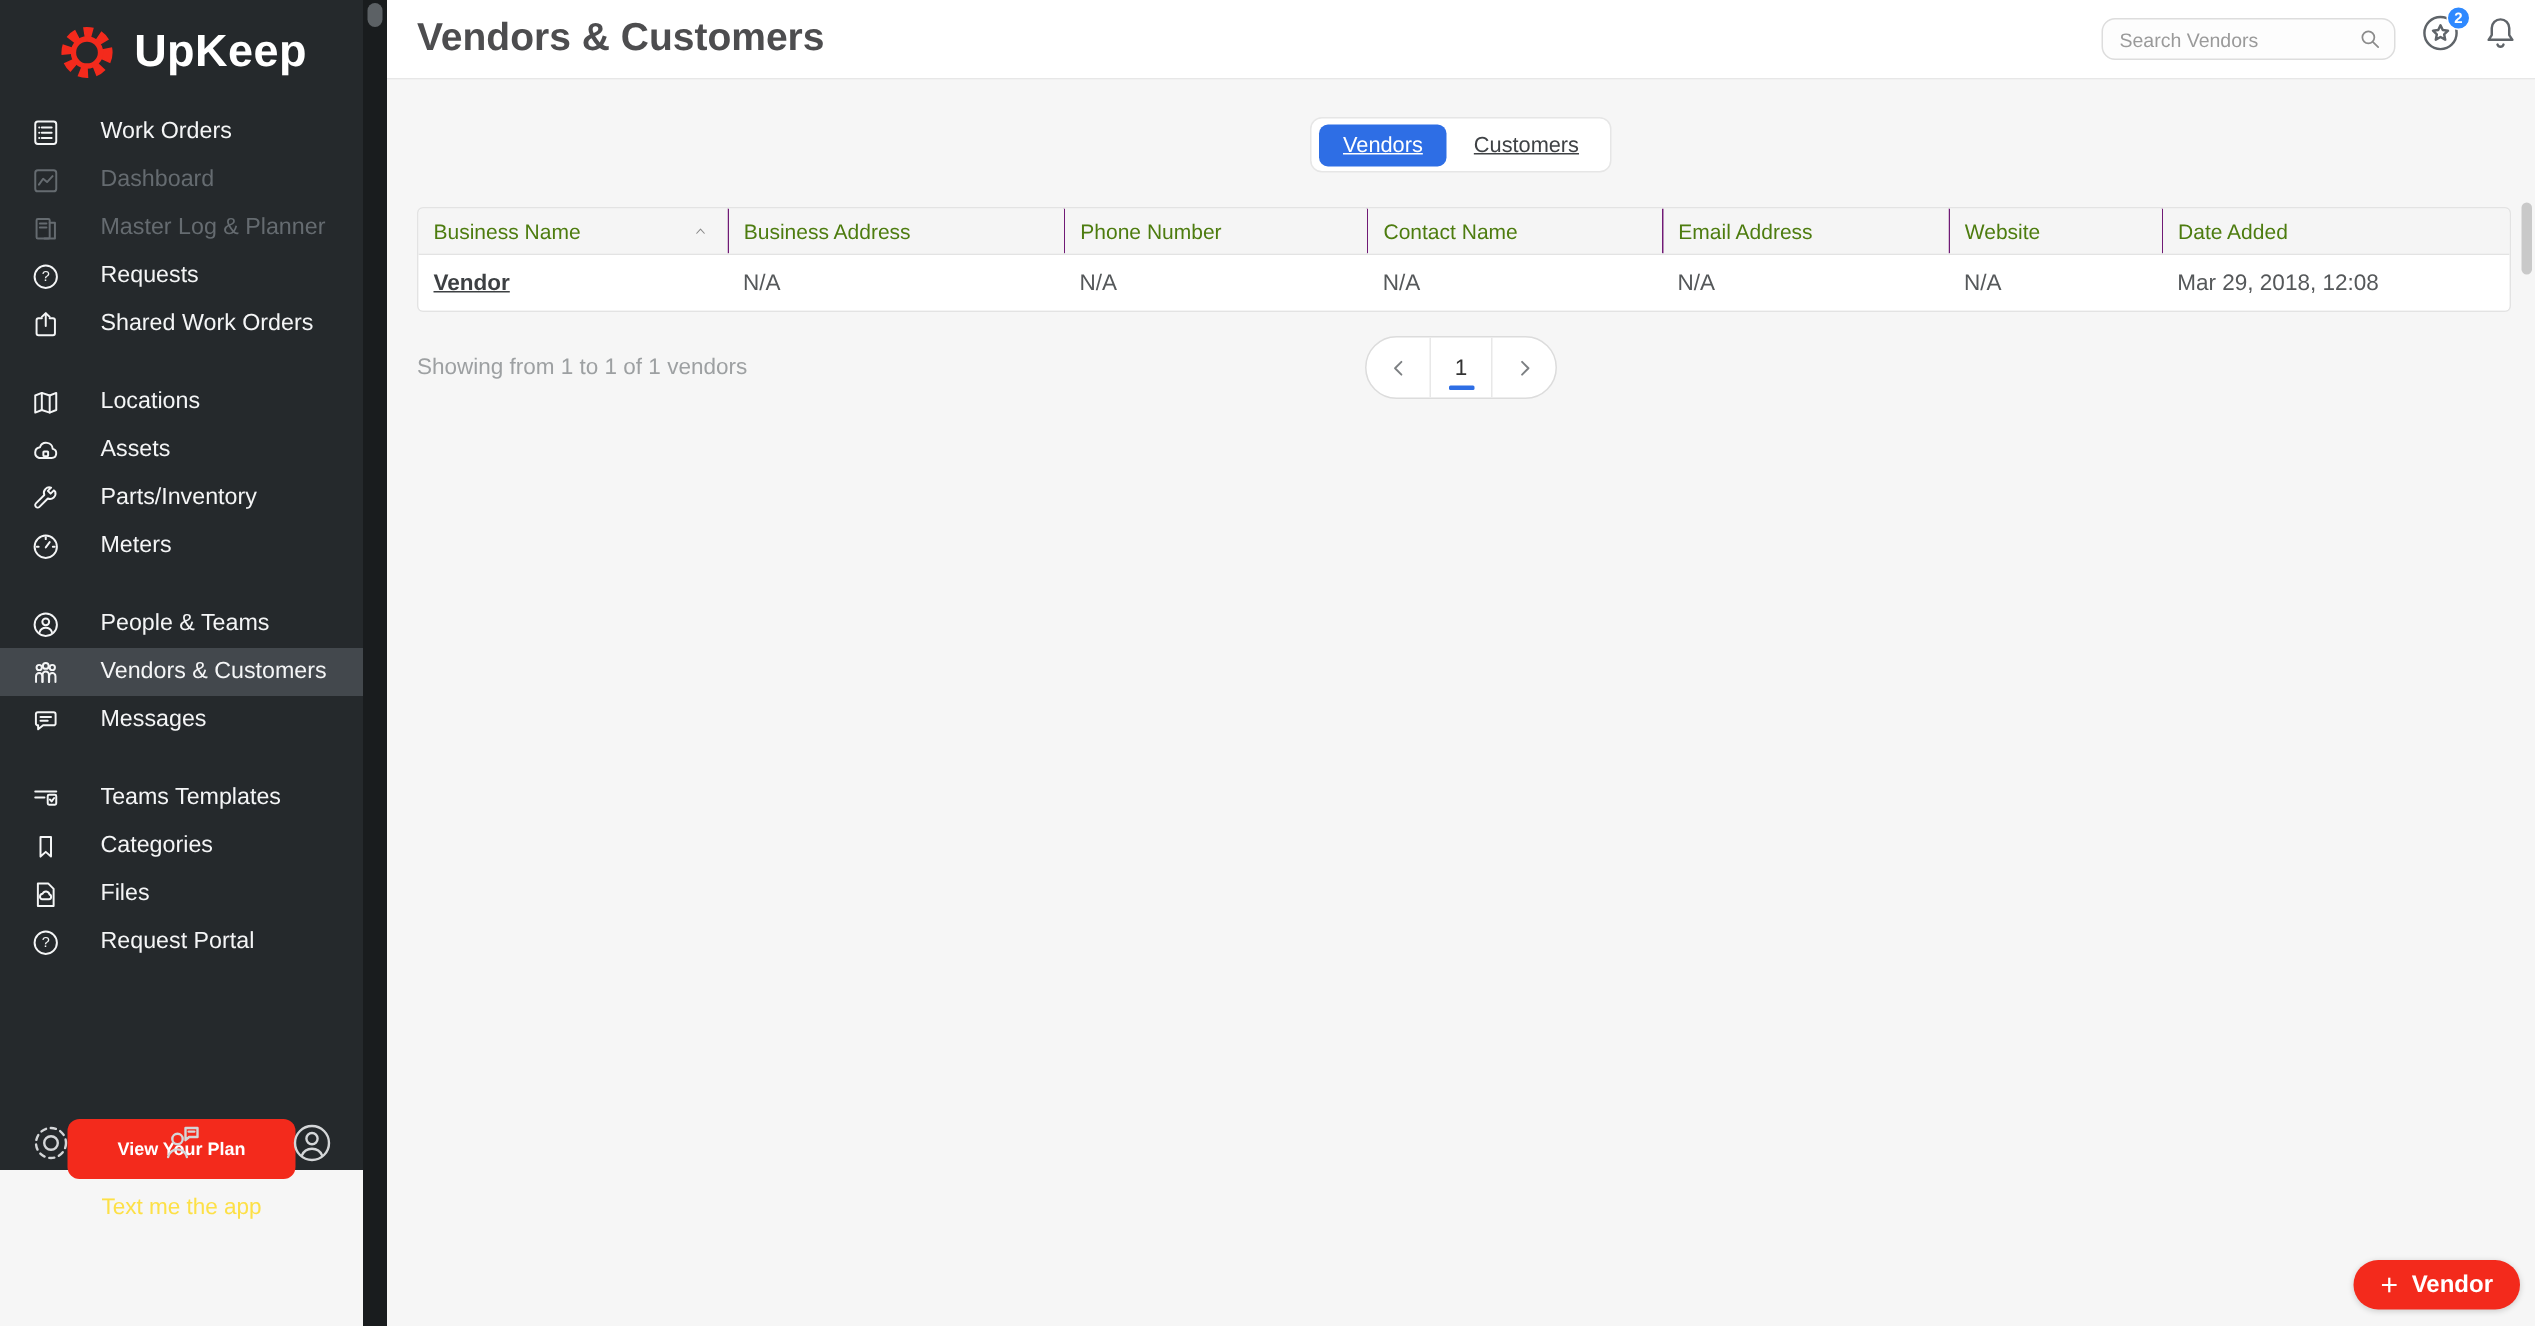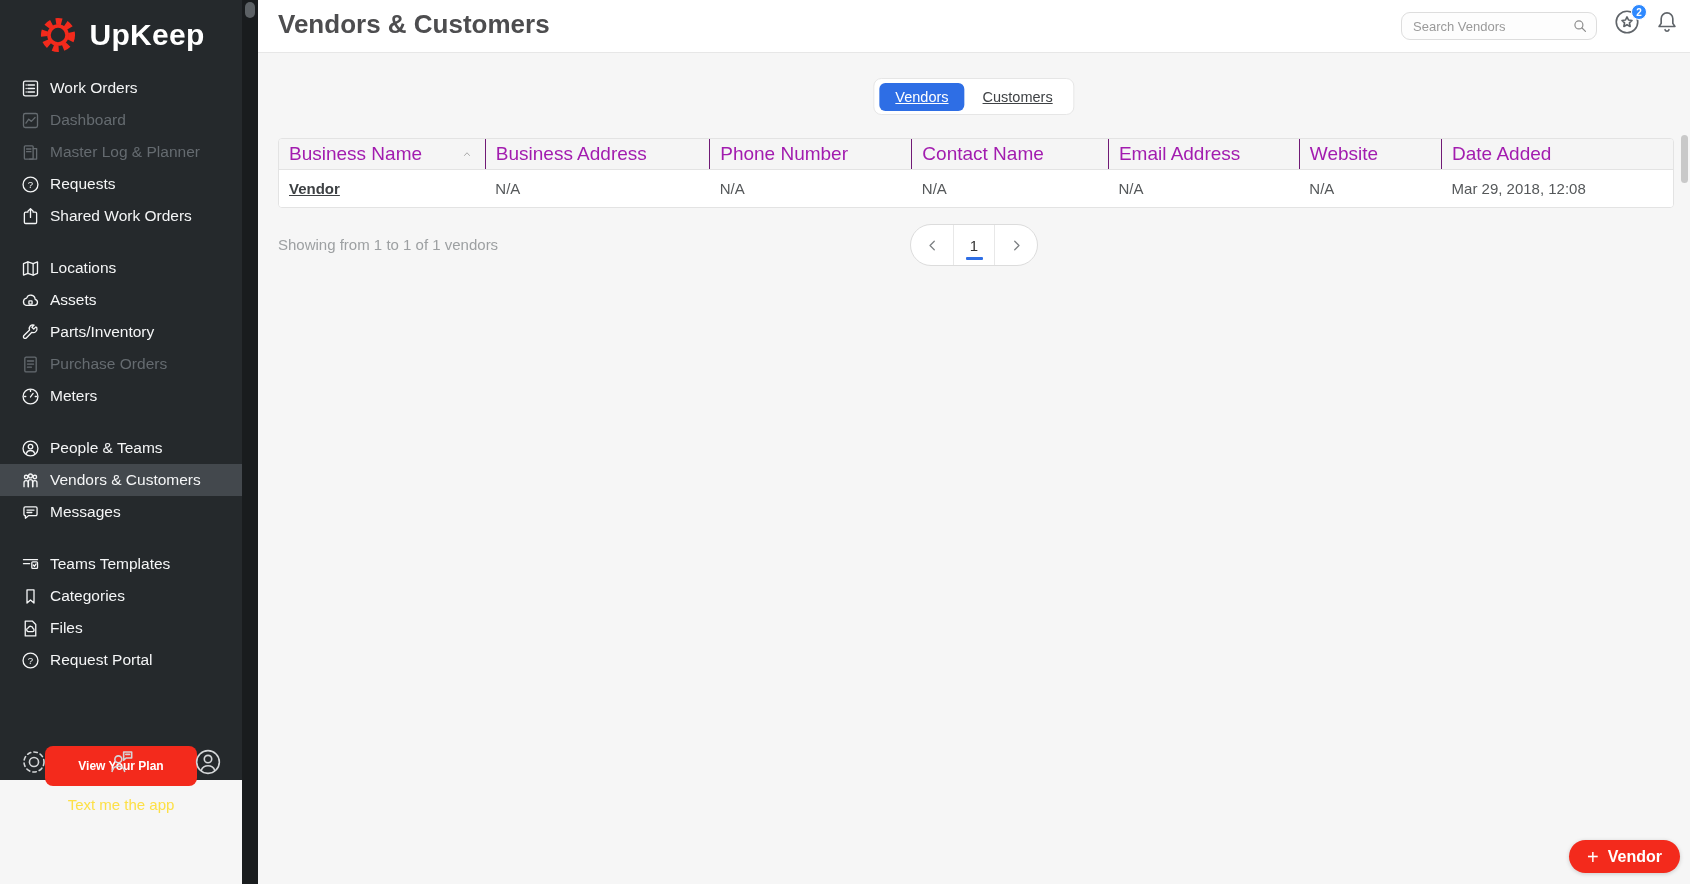--- a/index.html
+++ b/index.html
@@ -8,21 +8,21 @@
   .app { position:relative; width:1690px; height:884px; }
 
   
   .sidebar { position:absolute; left:0; top:0; width:242px; height:780px; background:#25292c; color:#fff; z-index:3; }
   .side-lane { position:absolute; left:242px; top:0; width:16px; height:884px; background:#191c1e; z-index:3; }
   .side-thumb { position:absolute; left:3px; top:2px; width:10px; height:16px; background:#5c6165; border-radius:5px; }
   .logo-row { display:flex; align-items:center; justify-content:center; gap:10px; padding-top:12px; height:58px; }
   .logo-gear { width:42px; height:42px; }
   .logo-text { font-size:30px; font-weight:bold; color:#fff; letter-spacing:.3px; }
   .nav { margin-top:14px; }
-  .nav-item { display:flex; align-items:center; gap:9px; height:32px; padding-left:20px; font-size:15.5px; color:#f4f5f6; cursor:pointer; }
+  .nav-item { display:flex; align-items:center; gap:26px; height:32px; padding-left:20px; font-size:15.5px; color:#f4f5f6; cursor:pointer; }
   .nav-item.disabled { color:#656b70; }
   .nav-item.selected { background:#43484d; }
   .nav-gap { height:20px; }
   .ic { width:21px; height:21px; stroke:currentColor; fill:none; stroke-width:1.5; stroke-linecap:round; stroke-linejoin:round; flex:none; }
   .ic text { stroke:none; fill:currentColor; font-size:11px; font-family:"Liberation Sans",sans-serif; }
   .plan-btn { position:absolute; left:45px; top:746px; width:152px; height:40px; background:#f32a1c; border:none; border-radius:8px; color:#fff; font-size:12px; font-weight:bold; font-family:"Liberation Sans",sans-serif; display:flex; align-items:center; justify-content:center; cursor:pointer; }
   .text-me { position:absolute; top:796px; left:0; width:242px; text-align:center; font-size:15px; color:#fde047; cursor:pointer; }
   .bottom-icons { position:absolute; bottom:2px; left:0; width:242px; display:flex; justify-content:space-between; padding:0 18px; color:#d4d6d8; }
   .bottom-icons .ic { width:32px; height:32px; stroke-width:1.2; }
 
@@ -41,21 +41,21 @@
   .badge { position:absolute; top:-4px; right:-5px; min-width:16px; height:16px; border-radius:8px; background:#2e89ff; color:#fff; font-size:10px; font-weight:bold; display:flex; align-items:center; justify-content:center; padding:0 3px; border:1px solid #fff; }
 
   
   .tabs { position:absolute; top:78px; left:50%; transform:translateX(-50%); height:37px; background:#fff; border:1px solid #e6e6e6; border-radius:8px; display:flex; align-items:center; padding:0 5px; gap:2px; }
   .tab { height:28px; padding:0 16px; display:flex; align-items:center; font-size:14.5px; color:#3f4245; border-radius:6px; cursor:pointer;text-decoration:underline; }
   .tab-active { background:#2e6ee5; color:#fff; }
 
   
   .table-wrap { position:absolute; left:20px; right:16px; top:138px; background:#fff; border:1px solid #e3e3e3; border-radius:4px; overflow:hidden; }
   table { width:100%; border-collapse:collapse; }
-  thead th { background:#f5f5f5; height:30px; font-size:19px; font-weight:normal; color:#a21caf; text-align:left; padding:0 0 0 10px; border-bottom:1px solid #e3e3e3; position:relative; cursor:pointer; }
+  thead th { background:#f5f5f5; height:30px; font-size:14px; font-weight:normal; color:#4d7c0f; text-align:left; padding:0 0 0 10px; border-bottom:1px solid #e3e3e3; position:relative; cursor:pointer; }
   thead th + th { border-left:1px solid #701a75; }
   .sort { position:absolute; right:12px; top:9px; width:12px; height:12px; stroke:#8a8a8a; fill:none; stroke-width:1.4; stroke-linecap:round; stroke-linejoin:round; }
   tbody td { height:38px; font-size:15px; color:#55585a; padding-left:10px; background:#fff; }
   .vendor-link { color:#3d4043; font-weight:600; text-decoration:underline; cursor:pointer; }
 
   
   .showing { position:absolute; left:20px; top:236px; font-size:15px; color:#9da0a2; }
   .pager { position:absolute; top:224px; left:50%; transform:translateX(-50%); height:42px; background:#fff; border:1px solid #dcdcdc; border-radius:21px; display:flex; overflow:hidden; }
   .pg { width:42px; display:flex; flex-direction:column; align-items:center; justify-content:center; background:none; border:none; cursor:pointer; }
   .pg svg { width:17px; height:17px; stroke:#7d8083; fill:none; stroke-width:1.8; stroke-linecap:round; stroke-linejoin:round; }
@@ -144,29 +144,20 @@
             <path d="M7 17.5 h9.5 a3.5 3.5 0 0 0 0.8 -6.9 A5 5 0 0 0 7.6 9.3 A4.2 4.2 0 0 0 7 17.5 Z"></path>
             <rect x="10.2" y="12.5" width="3.6" height="3.6" rx="0.5"></rect>
           </svg>
         <span>Assets</span>
       </div>
       <div class="nav-item">
         <svg class="ic" viewBox="0 0 24 24">
             <path d="M19.2 6.6 a4.2 4.2 0 0 1 -5.6 5.2 L7.2 18.2 a1.9 1.9 0 0 1 -2.7 -2.7 L10.9 9.1 A4.2 4.2 0 0 1 16.1 3.5 l-2.5 2.5 l2.1 2.1 l2.5 -2.5 Z"></path>
           </svg>
         <span>Parts/Inventory</span>
-      </div>
-      <div class="nav-item disabled">
-        <svg class="ic" viewBox="0 0 24 24">
-            <rect x="5.5" y="3.5" width="13" height="17" rx="1.5"></rect>
-            <line x1="8.5" y1="8" x2="15.5" y2="8"></line>
-            <line x1="8.5" y1="11.5" x2="15.5" y2="11.5"></line>
-            <line x1="8.5" y1="15" x2="13" y2="15"></line>
-          </svg>
-        <span>Purchase Orders</span>
       </div>
       <div class="nav-item">
         <svg class="ic" viewBox="0 0 24 24">
             <circle cx="12" cy="12" r="8.5"></circle>
             <line x1="12" y1="12.5" x2="15" y2="8.5"></line>
             <line x1="12" y1="4.8" x2="12" y2="6.2"></line>
             <line x1="5.2" y1="12" x2="6.6" y2="12"></line>
             <line x1="17.4" y1="12" x2="18.8" y2="12"></line>
           </svg>
         <span>Meters</span>

